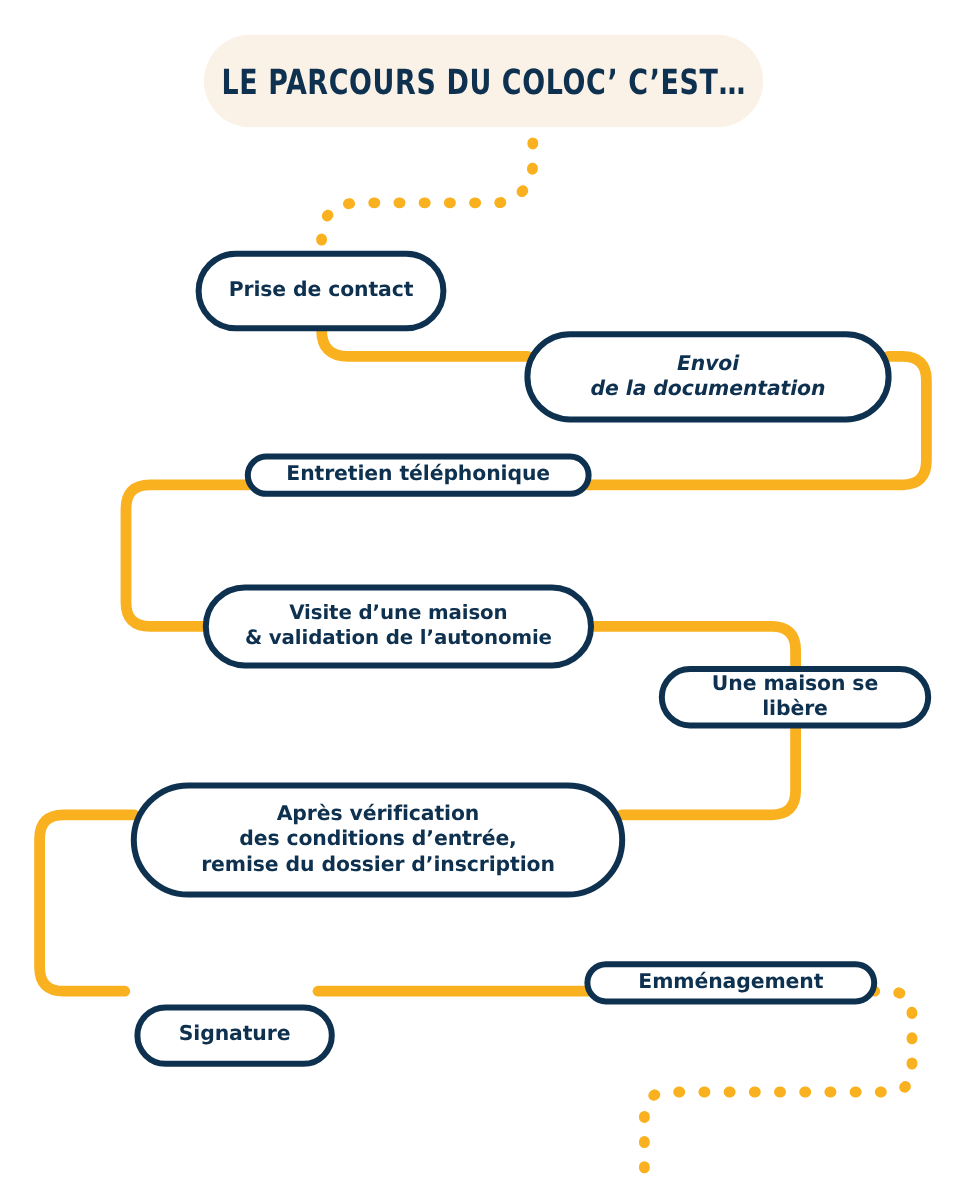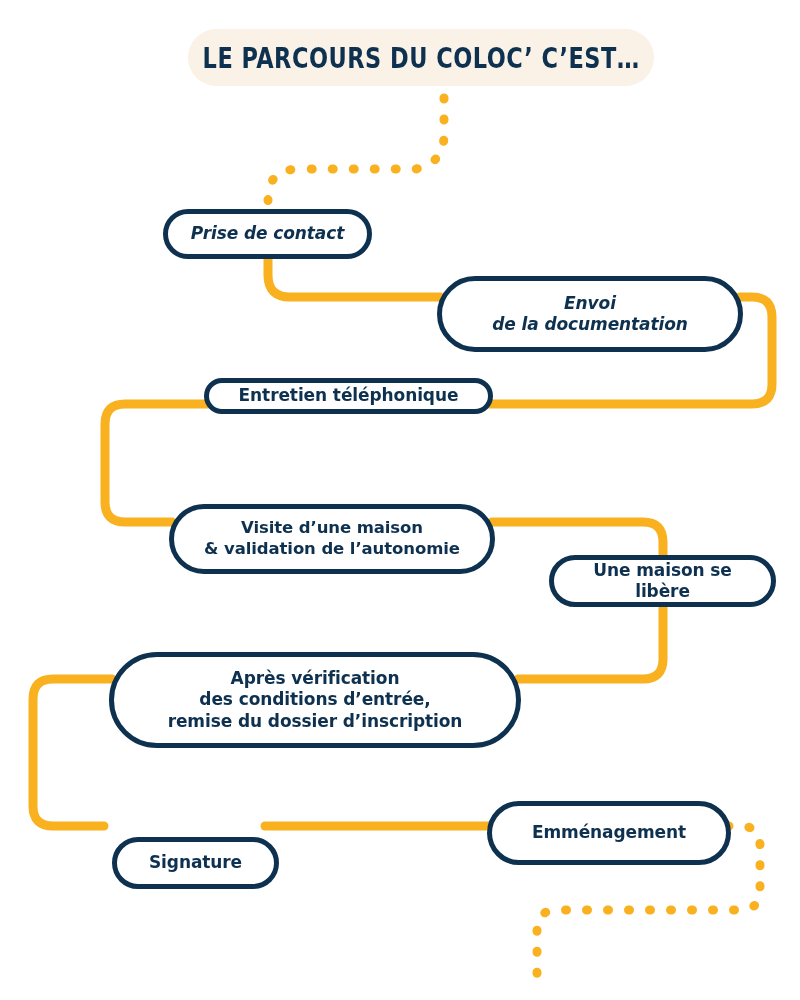--- a/index.html
+++ b/index.html
@@ -89,53 +89,53 @@
       <path d="M 663,604 L 663,659 Q 663,679 643,679 L 518,679"></path>
 
       <path d="M 112,679 L 53,679 Q 33,679 33,699 L 33,806 Q 33,826 53,826 L 104,826"></path>
 
       <path d="M 265,826 L 490,826"></path>
 
       <path stroke-dasharray="1 20" stroke-linecap="round" d="M 728,826 L 740,826 Q 760,826 760,846 L 760,890 Q 760,910 740,910 L 557,910 Q 537,910 537,930 L 537,980"></path>
     </g>
   </svg>
 
-  <div class="title-pill" style="left:188px; top:29px; width:466px; height:57px;">
+  <div class="title-pill" style="left:170px; top:29px; width:466px; height:77px;">
     <span class="title-text">LE PARCOURS DU COLOC’ C’EST…</span>
   </div>
 
-  <div class="node" style="left:163px; top:209px; width:209px; height:50px;font-style:italic;">
+  <div class="node" style="left:163px; top:209px; width:209px; height:67px;">
     <span class="node-label">Prise de contact</span>
   </div>
 
   <div class="node" style="left:437px; top:276px; width:306px; height:76px;font-style:italic;">
     <span class="node-label">Envoi
 de la documentation</span>
   </div>
 
   <div class="node" style="left:204px; top:378px; width:289px; height:36px;">
     <span class="node-label">Entretien téléphonique</span>
   </div>
 
-  <div class="node" style="left:169px; top:504px; width:326px; height:70px;">
+  <div class="node" style="left:169px; top:487px; width:326px; height:70px;">
     <span class="node-label small">Visite d’une maison
 &amp; validation de l’autonomie</span>
   </div>
 
   <div class="node" style="left:549px; top:555px; width:227px; height:52px;">
     <span class="node-label">Une maison se libère</span>
   </div>
 
   <div class="node" style="left:109px; top:631px; width:412px; height:96px;margin-top:21px;">
     <span class="node-label">Après vérification
 des conditions d’entrée,
 remise du dossier d’inscription</span>
   </div>
 
   <div class="node" style="left:112px; top:801px; width:167px; height:52px;margin-top:36px;">
     <span class="node-label">Signature</span>
   </div>
 
-  <div class="node" style="left:487px; top:801px; width:244px; height:64px;">
+  <div class="node" style="left:487px; top:801px; width:244px; height:36px;">
     <span class="node-label">Emménagement</span>
   </div>
 
 </div>
 
 </body></html>

